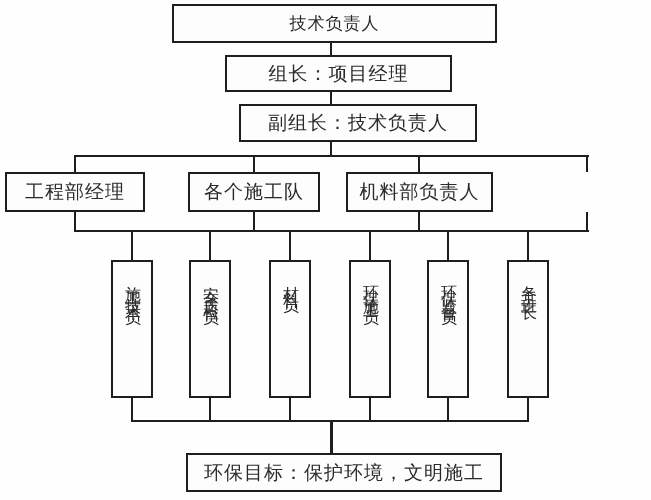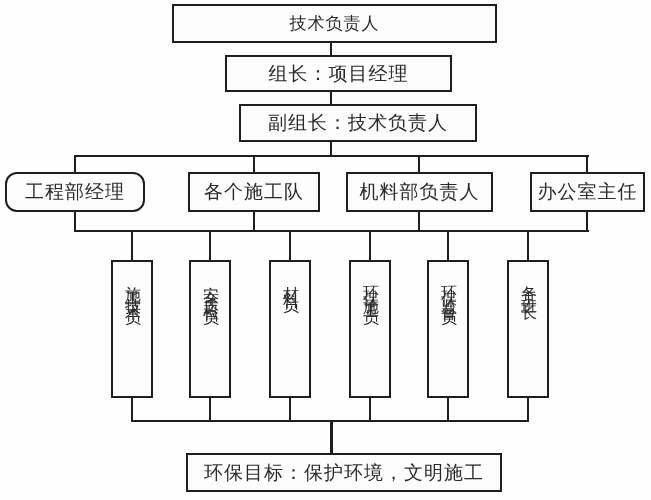--- a/index.html
+++ b/index.html
@@ -50,24 +50,23 @@
 <body>
 
 <div id="canvas">
 
   <div class="node hbox big" style="left:172px; top:4px; width:325px; height:39px;">技术负责人</div>
 
   <div class="node hbox" style="left:225px; top:55px; width:227px; height:37px;">组长：项目经理</div>
 
   <div class="node hbox" style="left:227px; top:104px; width:238px; height:38px;margin-left:12px;">副组长：技术负责人</div>
 
-  <div class="node hbox" style="left:5px; top:172px; width:140px; height:40px;border-radius:12px;">工程部经理</div>
+  <div class="node hbox" style="left:5px; top:172px; width:140px; height:40px;">工程部经理</div>
   <div class="node hbox" style="left:188px; top:172px; width:132px; height:40px;">各个施工队</div>
   <div class="node hbox" style="left:346px; top:172px; width:147px; height:40px;">机料部负责人</div>
-  <div class="node hbox" style="left:530px; top:172px; width:115px; height:40px;">办公室主任</div>
 
   <div class="node vbox" style="left:111px; top:260px; width:42px; height:138px;">施工技术员</div>
   <div class="node vbox" style="left:189px; top:260px; width:42px; height:138px;">安全质检员</div>
   <div class="node vbox" style="left:269px; top:260px; width:42px; height:138px;">材料员</div>
   <div class="node vbox" style="left:349px; top:260px; width:42px; height:138px;">环保施工员</div>
   <div class="node vbox" style="left:427px; top:260px; width:42px; height:138px;">环保监督员</div>
   <div class="node vbox" style="left:507px; top:260px; width:42px; height:138px;">各工班长</div>
 
   <div class="node hbox" style="left:186px; top:453px; width:316px; height:39px;">环保目标：保护环境，文明施工</div>
 

